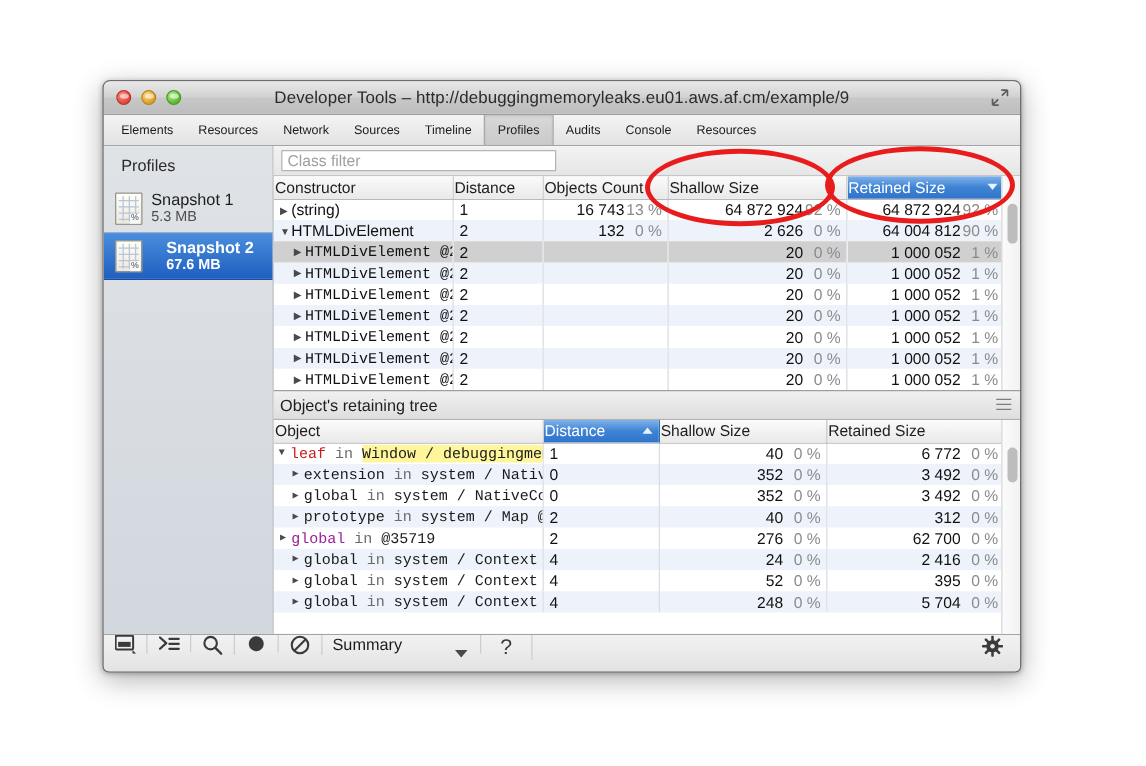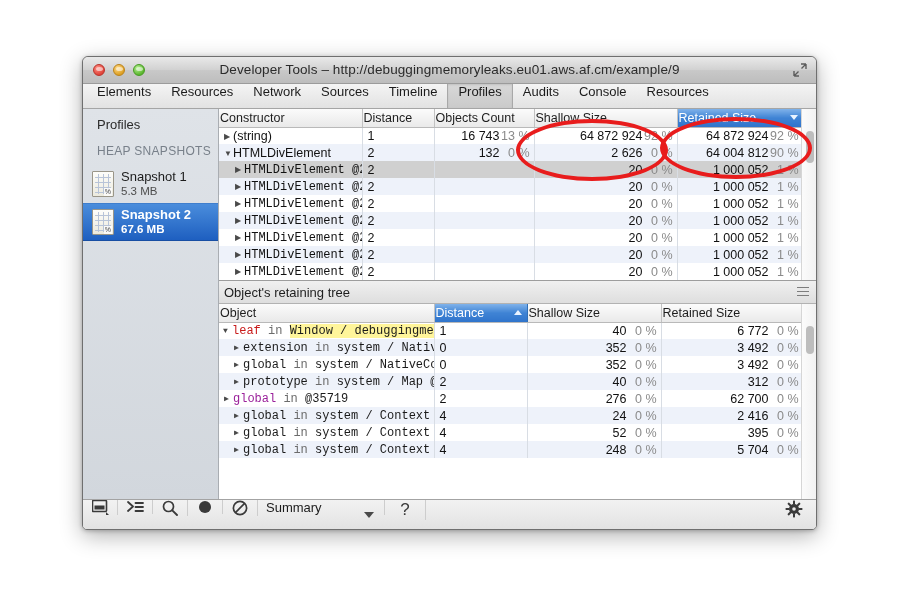--- a/index.html
+++ b/index.html
@@ -12,21 +12,21 @@
     height: 613px;
     font-family: "Liberation Sans", sans-serif;
     overflow: hidden;
     position: relative;
   }
 
   
   #window {
     position: absolute;
     left: 82px;
-    top: 56px;
+    top: 64px;
     width: 735px;
     height: 474px;
     border-radius: 6px 6px 5px 5px;
     background: #ececec;
     box-shadow: 0 6px 22px rgba(0,0,0,0.30), 0 1px 4px rgba(0,0,0,0.25);
     border: 1px solid #6f6f6f;
     box-sizing: border-box;
     overflow: hidden;
   }
 
@@ -81,23 +81,23 @@
     height: 25px;
     background: linear-gradient(to bottom, #f4f4f4, #e2e2e2);
     border-bottom: 1px solid #a5a5a5;
     display: flex;
     align-items: stretch;
     padding-left: 4px;
     box-sizing: border-box;
   }
   .tab {
     display: flex;
-    align-items: flex-start;
+    align-items: center;
     padding: 0 10px;
-    font-size: 13px;
+    font-size: 10px;
     color: #1c1c1c;
     cursor: default;
     position: relative;
   }
   .tab.selected {
     background: linear-gradient(to bottom, #d8d8d8, #cacaca);
     border-left: 1px solid #a8a8a8;
     border-right: 1px solid #a8a8a8;
     box-shadow: inset 0 1px 2px rgba(0,0,0,0.10);
   }
@@ -133,20 +133,21 @@
     display: flex;
     align-items: center;
     padding: 4px 6px 4px 9px;
     height: 38px;
     box-sizing: border-box;
   }
   .snap-item.selected {
     background: linear-gradient(to bottom, #4a8ddc, #1e5fc0);
     border-top: 1px solid #3f7ecd;
     border-bottom: 1px solid #174ea3;
+    gap: 12px;
   }
   .snap-icon {
     width: 22px;
     height: 26px;
     flex: none;
     margin-right: 7px;
     position: relative;
     background: linear-gradient(to bottom, #fdfdfa, #eceade);
     border: 1px solid #9a9689;
     box-sizing: border-box;
@@ -416,21 +417,20 @@
       </div>
       <div class="tab">
         <span>Resources</span>
       </div>
     </div>
 
   <div id="body-area">
 
     <div id="sidebar">
       <div id="sidebar-title">Profiles</div>
-      <div id="sidebar-section">HEAP SNAPSHOTS</div>
       <div id="snap-list">
           <div class="snap-item">
             <div class="snap-icon">
               <div class="grid-v" style="left: 5px;"></div>
               <div class="grid-v" style="left: 10px;"></div>
               <div class="grid-v" style="left: 15px;"></div>
               <div class="grid-h" style="top: 5px;"></div>
               <div class="grid-h" style="top: 10px;"></div>
               <div class="grid-h" style="top: 15px;"></div>
               <div class="grid-h" style="top: 20px;"></div>
@@ -455,20 +455,23 @@
             <div class="snap-texts">
               <div class="snap-name">Snapshot 2</div>
               <div class="snap-size">67.6 MB</div>
             </div>
           </div>
         </div>
     </div>
 
     <div id="main">
 
+      <div id="filter-row">
+        <input id="class-filter" type="text" placeholder="Class filter" style="">
+      </div>
 
       <div class="grid-wrap" style="height:171px;">
         <div style="position:absolute;left:0;top:0;right:15px;bottom:0;overflow:hidden;">
           <table class="grid" id="ctor-table">
             <colgroup>
               <col style="width:143px">
                 <col style="width:72px">
                 <col style="width:100px">
               <col style="width:143px">
                 <col style="width:126px">

